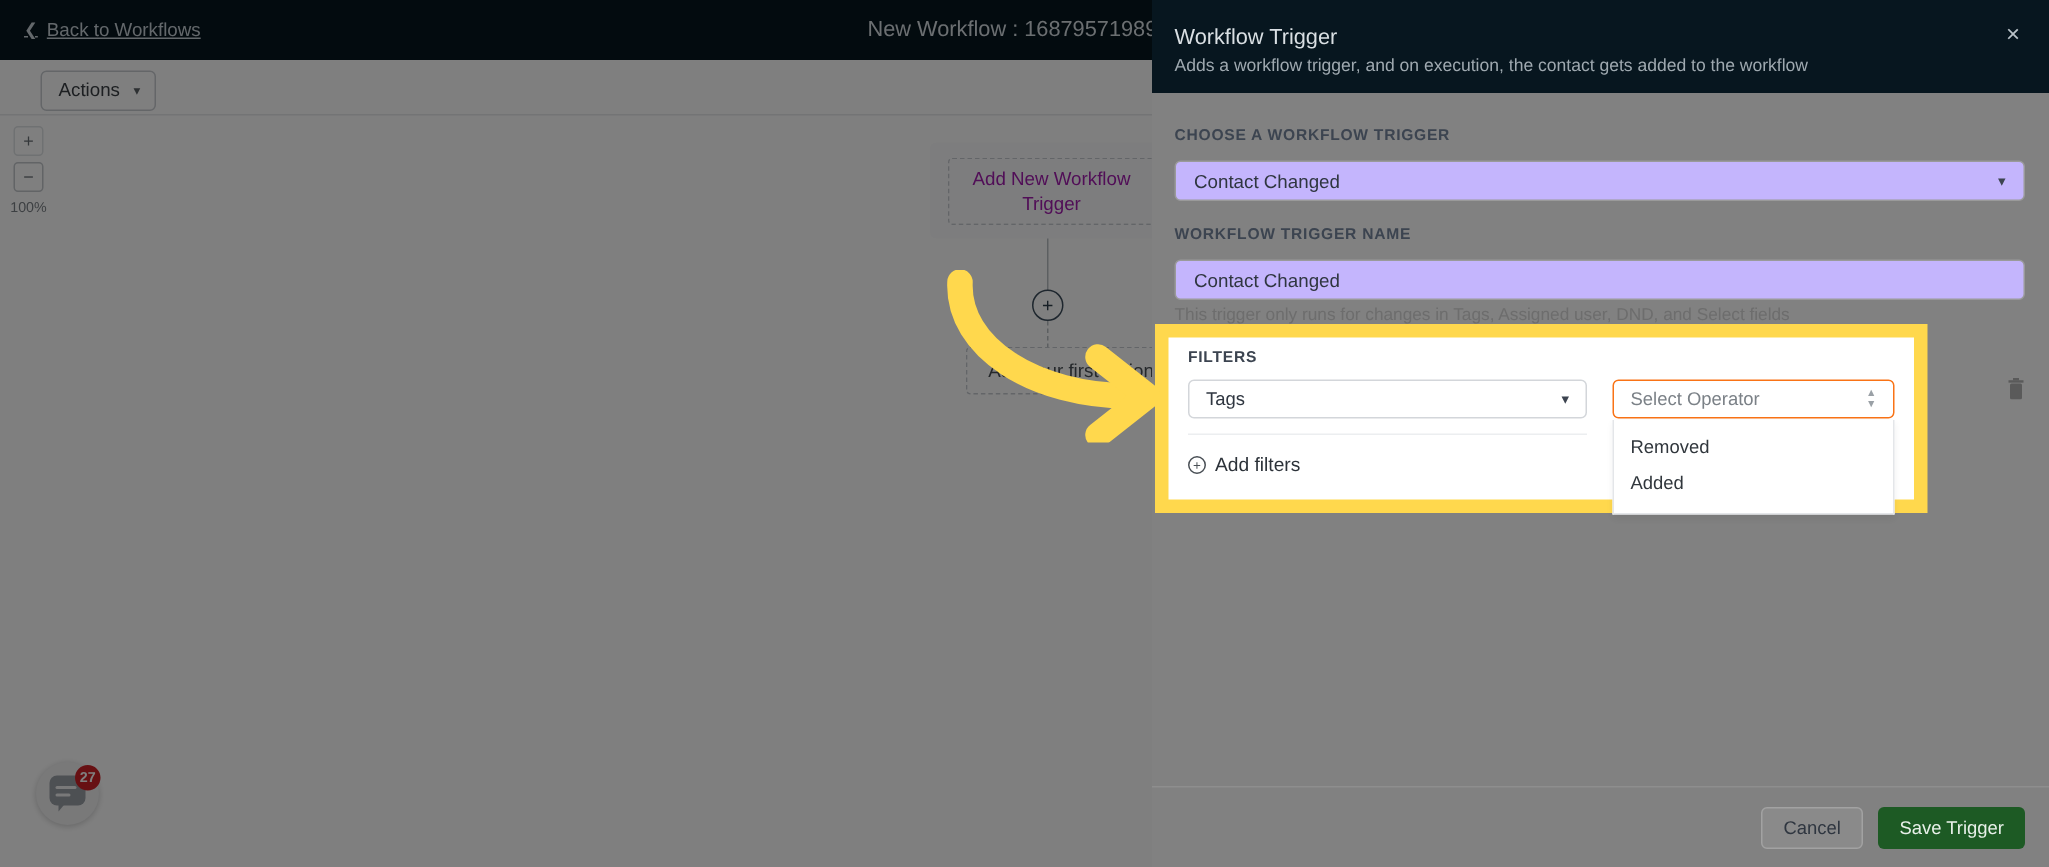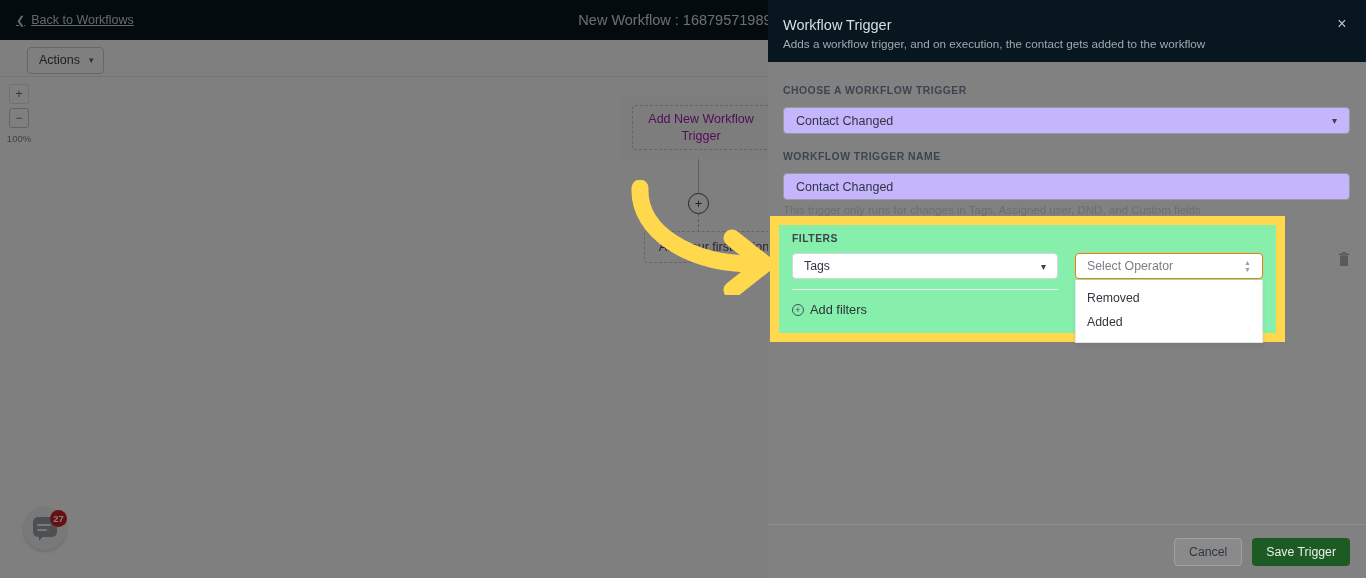--- a/index.html
+++ b/index.html
@@ -192,21 +192,21 @@
   
   #hl {
     position: absolute; left: 770px; top: 216px;
     width: 515px; height: 126px;
     background: #ffd84d;
     padding: 9px;
     z-index: 30;
   }
   .hl-inner {
     position: relative; width: 100%; height: 100%;
-    background: #86efac;
+    background: #ffffff;
   }
   .filters-label {
     position: absolute; left: 13px; top: 8px;
     font-size: 10.4px; font-weight: bold; letter-spacing: .5px; color: #3c4450;
   }
   .f-select {
     position: absolute; left: 13px; top: 28px;
     width: 266px; height: 26px;
     border: 1px solid #d3d6da; border-radius: 4px;
     background: #fff;
@@ -358,21 +358,21 @@
       <span>Contact Changed</span>
       <span class="fld-caret">▾</span>
     </div>
 
     <div class="fld-label" style="left:15px; top:89px;">WORKFLOW TRIGGER NAME</div>
 
     <div class="fld-box" style="left:15px; top:111px; width:567px; height:27px;">
       <span>Contact Changed</span>
     </div>
 
-    <div class="hint" style="left:15px; top:142px;">This trigger only runs for changes in Tags, Assigned user, DND, and Custom fields</div>
+    <div class="hint" style="left:15px; top:142px;">This trigger only runs for changes in Tags, Assigned user, DND, and Select fields</div>
 
     <div class="footer">
       <div class="btn-cancel">
         <span>Cancel</span>
       </div>
       <div class="btn-save">
         <span>Save Trigger</span>
       </div>
     </div>
   </div>

